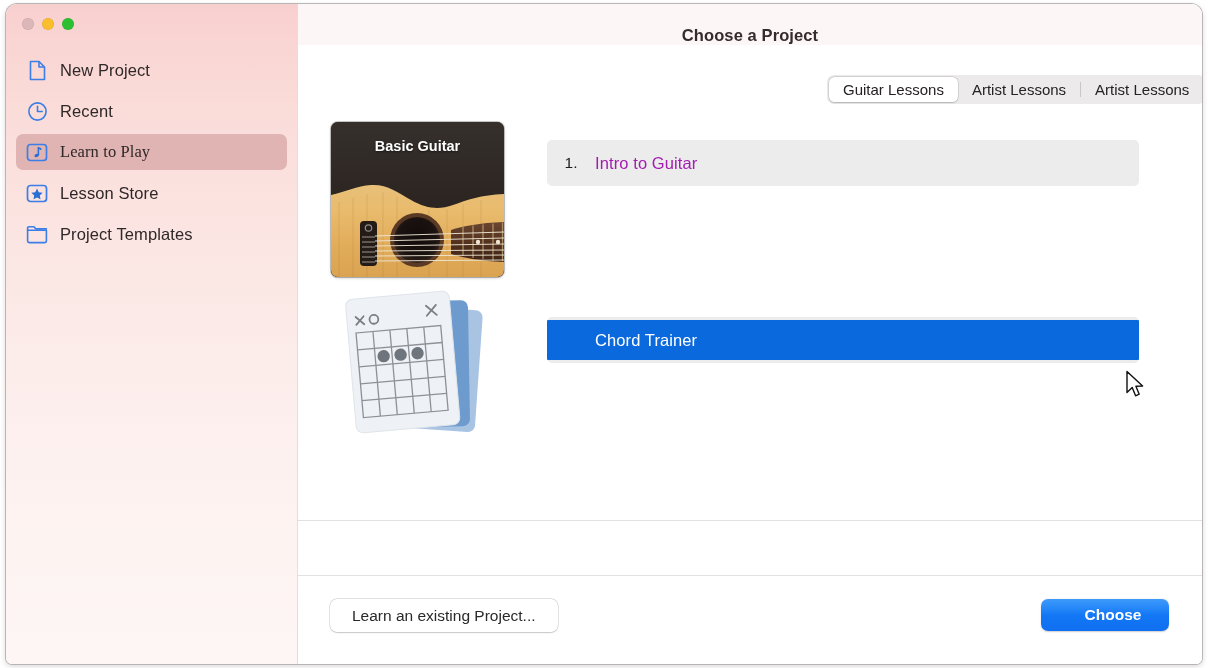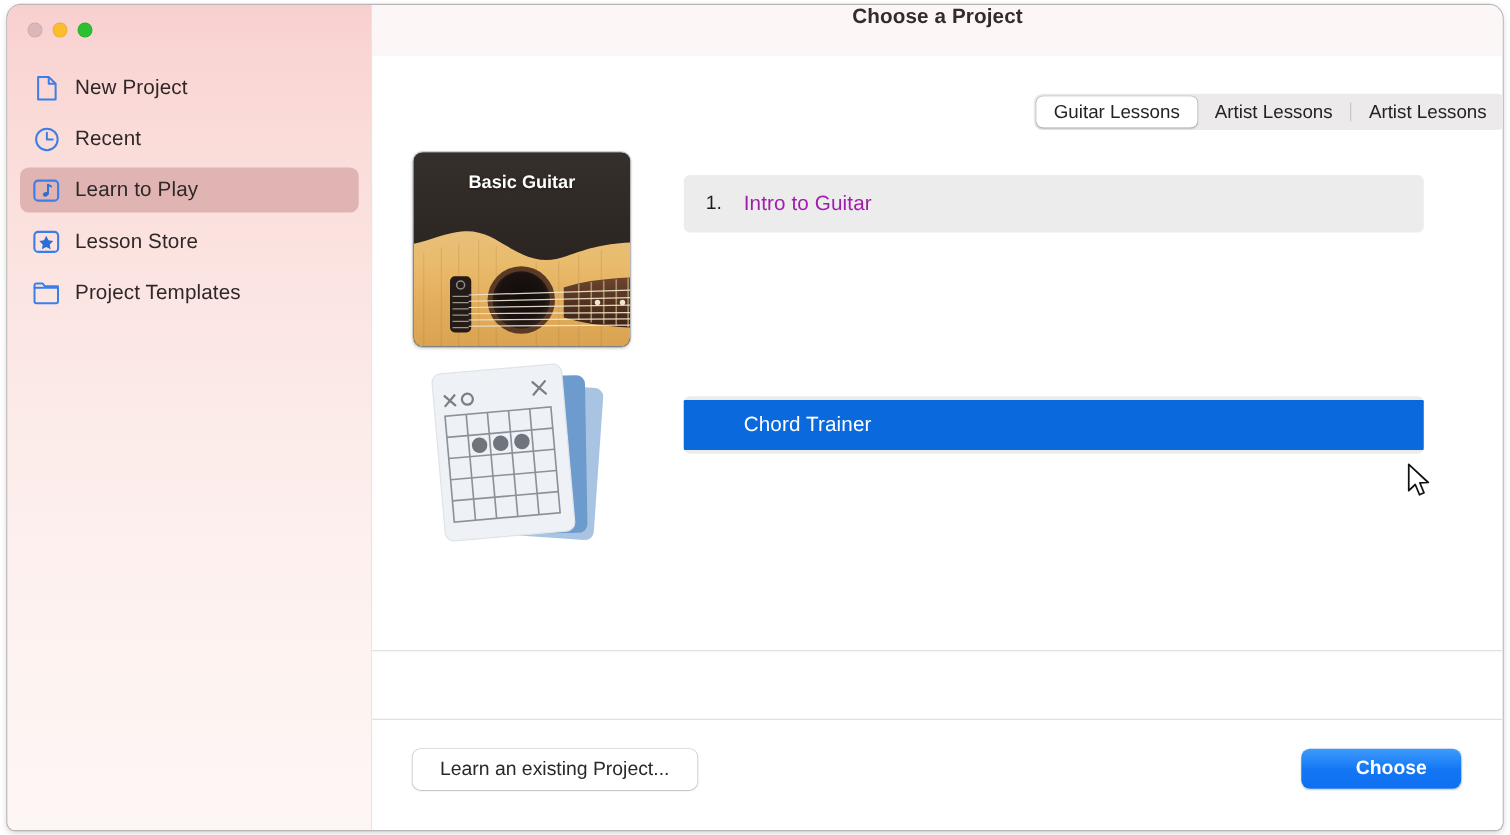--- a/index.html
+++ b/index.html
@@ -72,21 +72,21 @@
   }
   .side-item {
     display: flex;
     align-items: center;
     height: 36px;
     margin-bottom: 5px;
     padding: 0 6px 0 10px;
     border-radius: 7px;
     box-sizing: border-box;
   }
-  .side-item.selected { background: #e0b4b2; }
+  .side-item.selected { background: #e0b4b2; font-family: Liberation Serif, serif; }
   .side-icon {
     width: 22px;
     height: 22px;
     flex: 0 0 22px;
     margin-right: 12px;
     display: flex;
     align-items: center;
     justify-content: center;
   }
   .side-label {
@@ -102,21 +102,21 @@
     flex: 1 1 auto;
     background: #ffffff;
     display: flex;
     flex-direction: column;
   }
   #titlebar {
     height: 41px;
     flex: 0 0 41px;
     background: #fdf6f6;
     display: flex;
-    align-items: flex-start;
+    align-items: flex-end;
     justify-content: center;
   }
   #title-text {
     font-size: 16.5px;
     font-weight: bold;
     color: #332b2c;
     letter-spacing: 0.1px;
   }
 
   #content {

